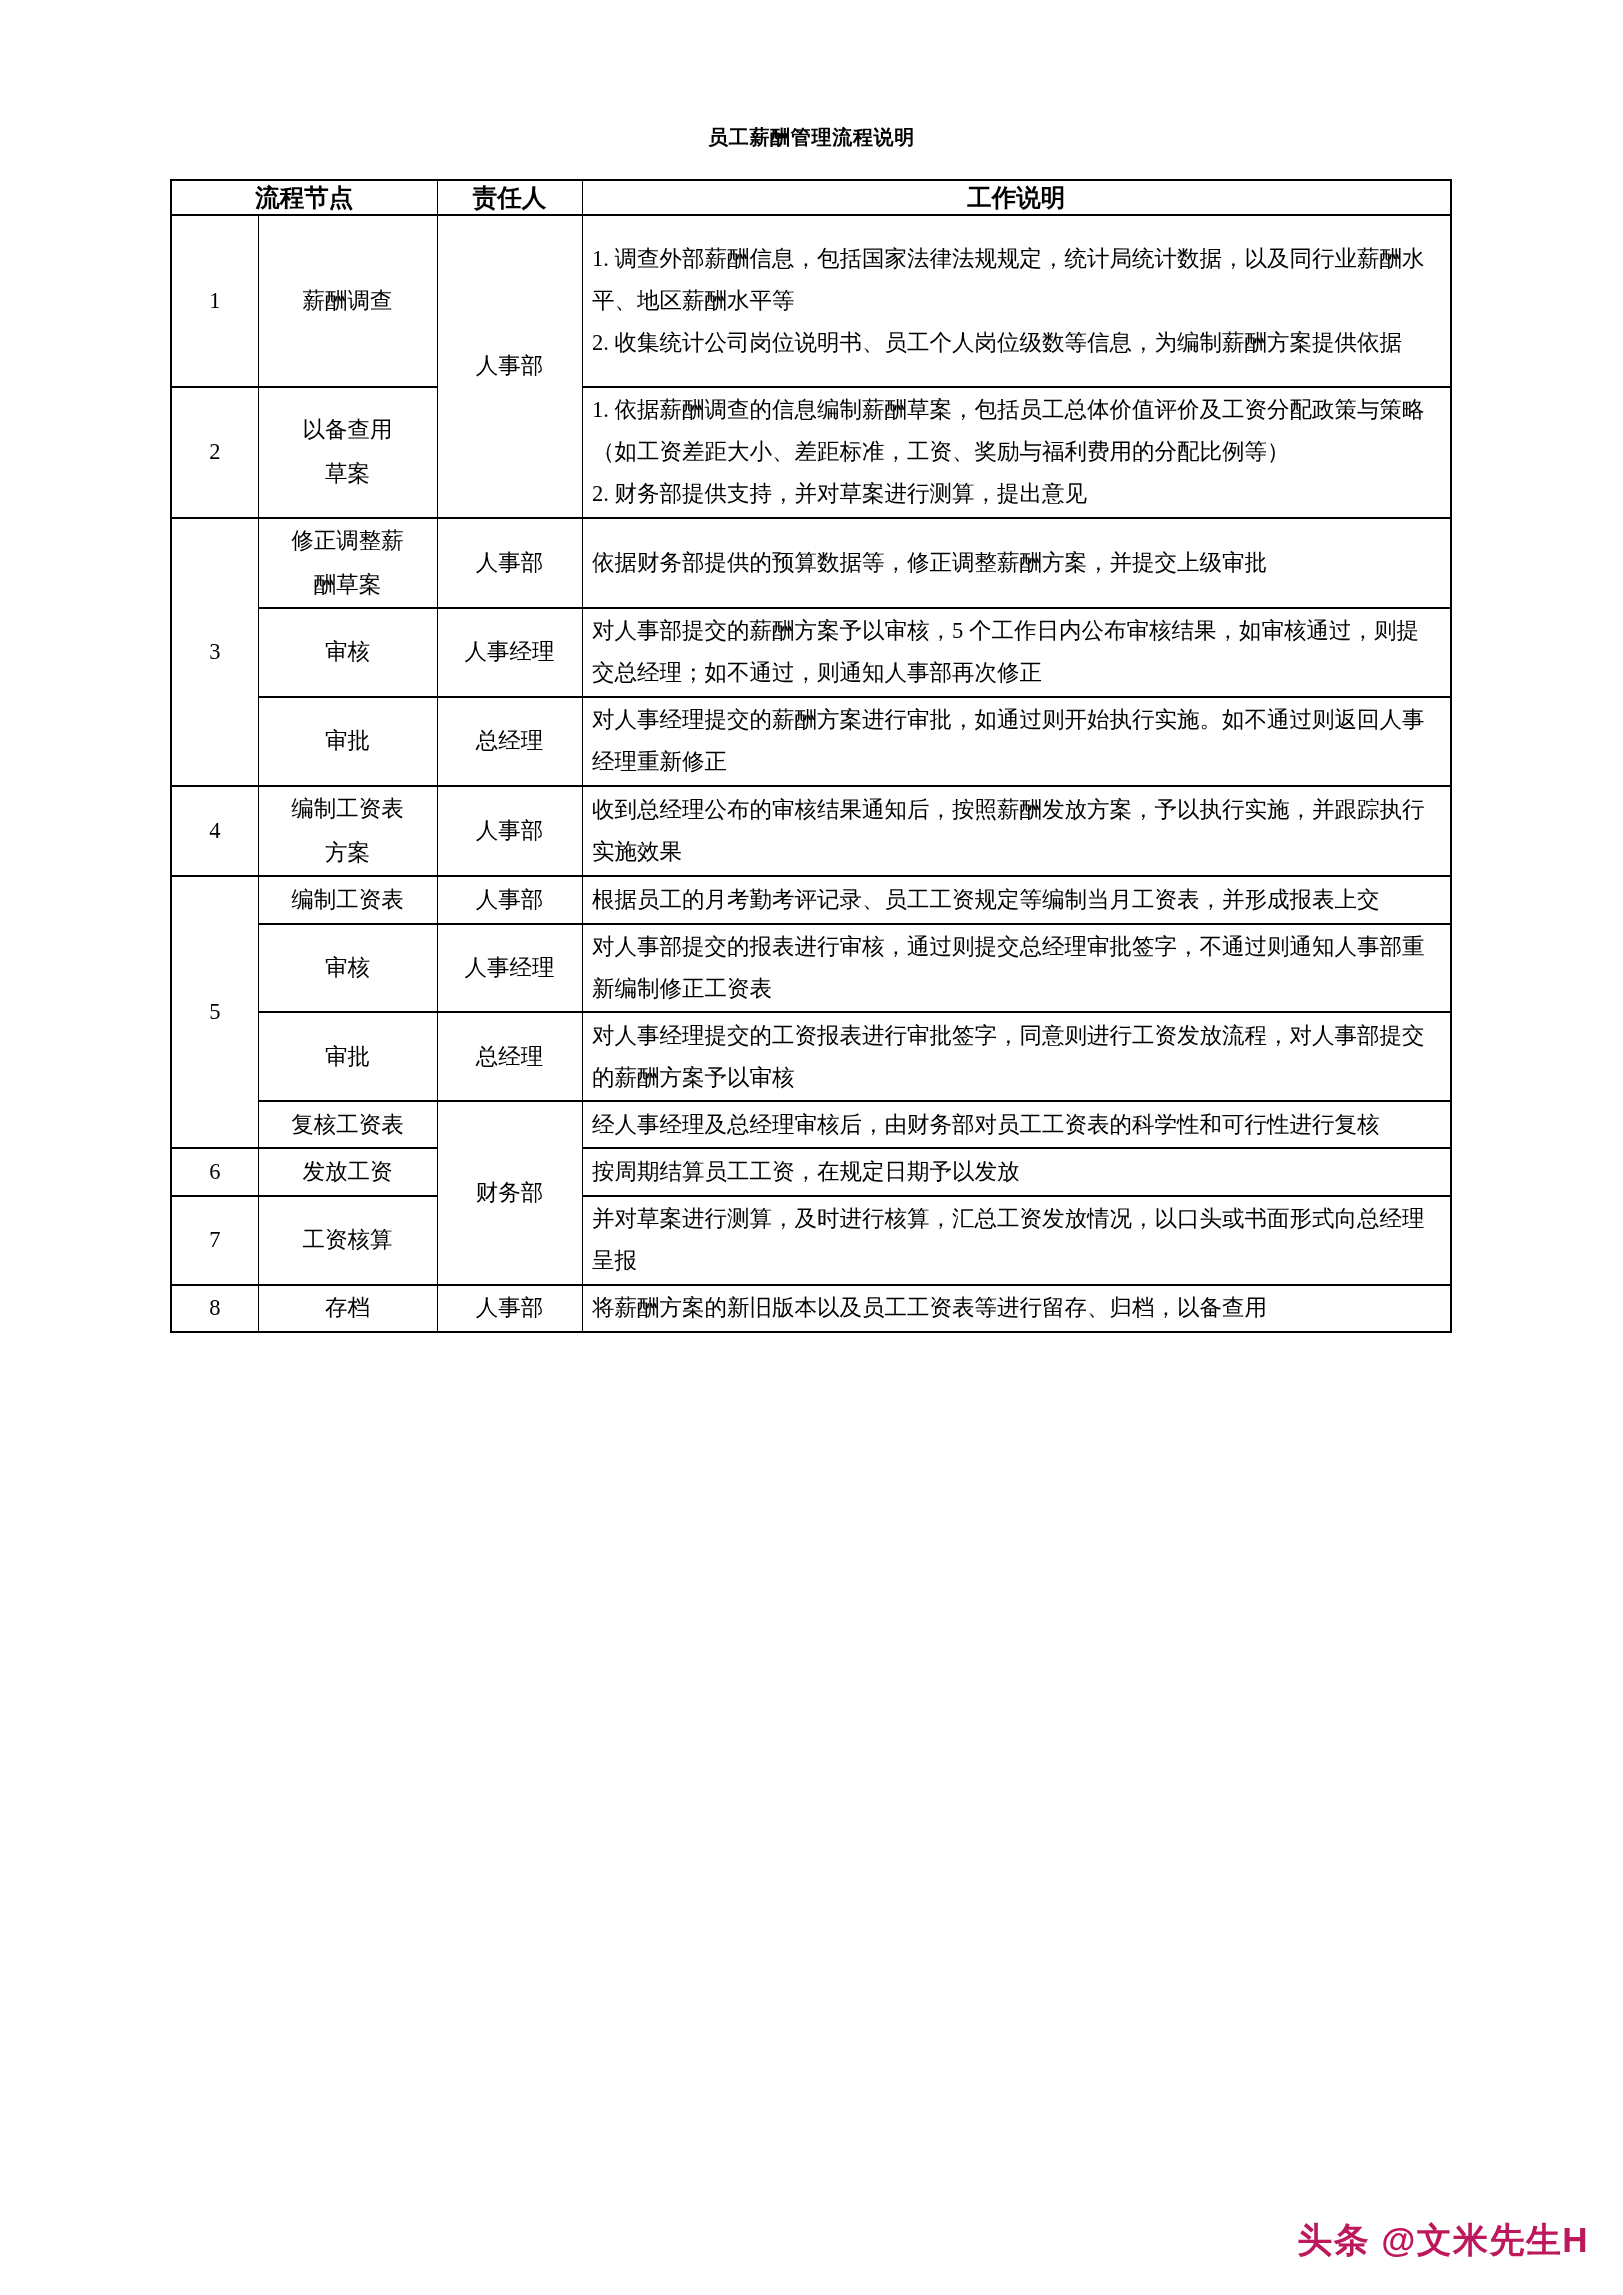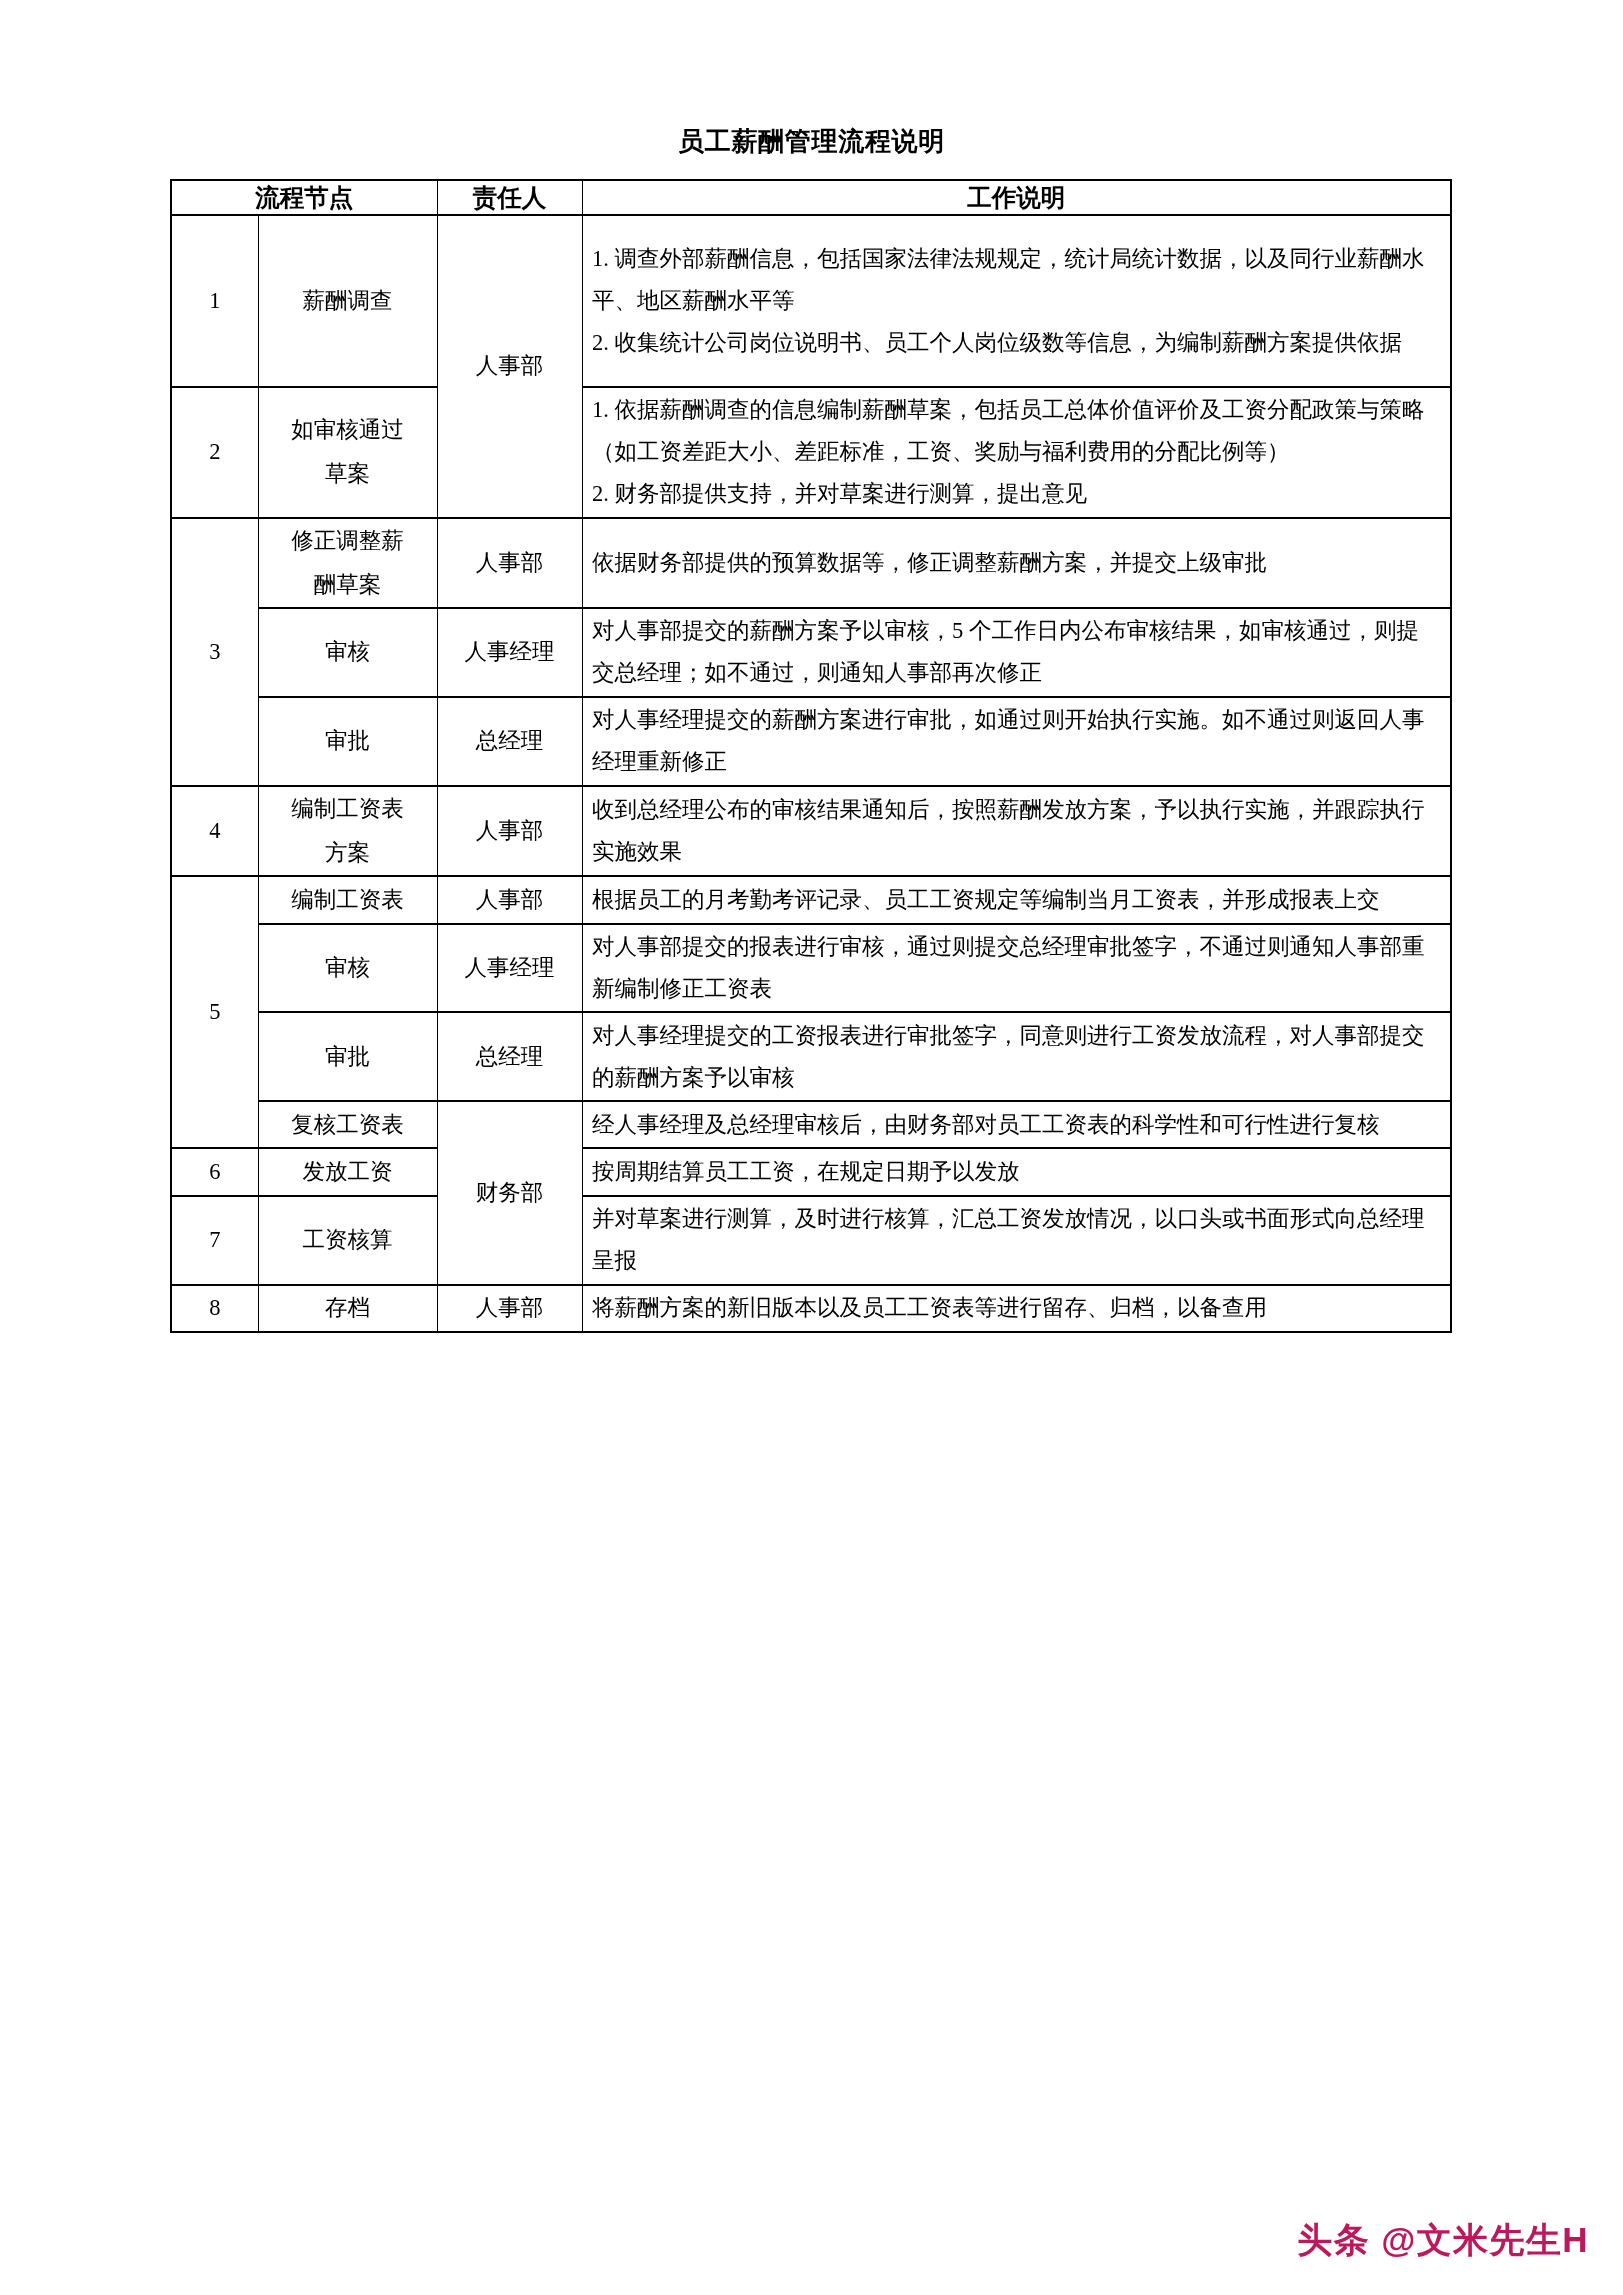--- a/index.html
+++ b/index.html
@@ -7,21 +7,21 @@
     width: 1623px; height: 2295px;
     background: #ffffff;
     position: relative;
     font-family: "Liberation Serif", "DejaVu Serif", serif;
     color: #000000;
   }
   .doc-title {
     position: absolute;
     top: 124px; left: 0; width: 1623px;
     text-align: center;
-    font-size: 26px; font-weight: bold;
+    font-size: 20px; font-weight: bold;
     letter-spacing: 0.7px;
   }
   table.flow-table {
     position: absolute;
     left: 170px; top: 179px;
     width: 1280px;
     border-collapse: collapse;
     table-layout: fixed;
     border: 2px solid #000;
   }
@@ -91,21 +91,21 @@
         </td>
       <td class="cell-center" rowspan="2">人事部</td>
       <td class="cell-desc">
           <div class="line">1. 调查外部薪酬信息，包括国家法律法规规定，统计局统计数据，以及同行业薪酬水平、地区薪酬水平等</div>
           <div class="line">2. 收集统计公司岗位说明书、员工个人岗位级数等信息，为编制薪酬方案提供依据</div>
         </td>
     </tr>
     <tr style="height:130px">
       <td class="cell-center">2</td>
       <td class="cell-center">
-          <div class="line">如审核通过</div>
+          <div class="line">以备查用</div>
           <div class="line">草案</div>
         </td>
       <td class="cell-desc">
           <div class="line">1. 依据薪酬调查的信息编制薪酬草案，包括员工总体价值评价及工资分配政策与策略（如工资差距大小、差距标准，工资、奖励与福利费用的分配比例等）</div>
           <div class="line">2. 财务部提供支持，并对草案进行测算，提出意见</div>
         </td>
     </tr>
     <tr style="height:85px">
       <td class="cell-center" rowspan="3">3</td>
       <td class="cell-center">

